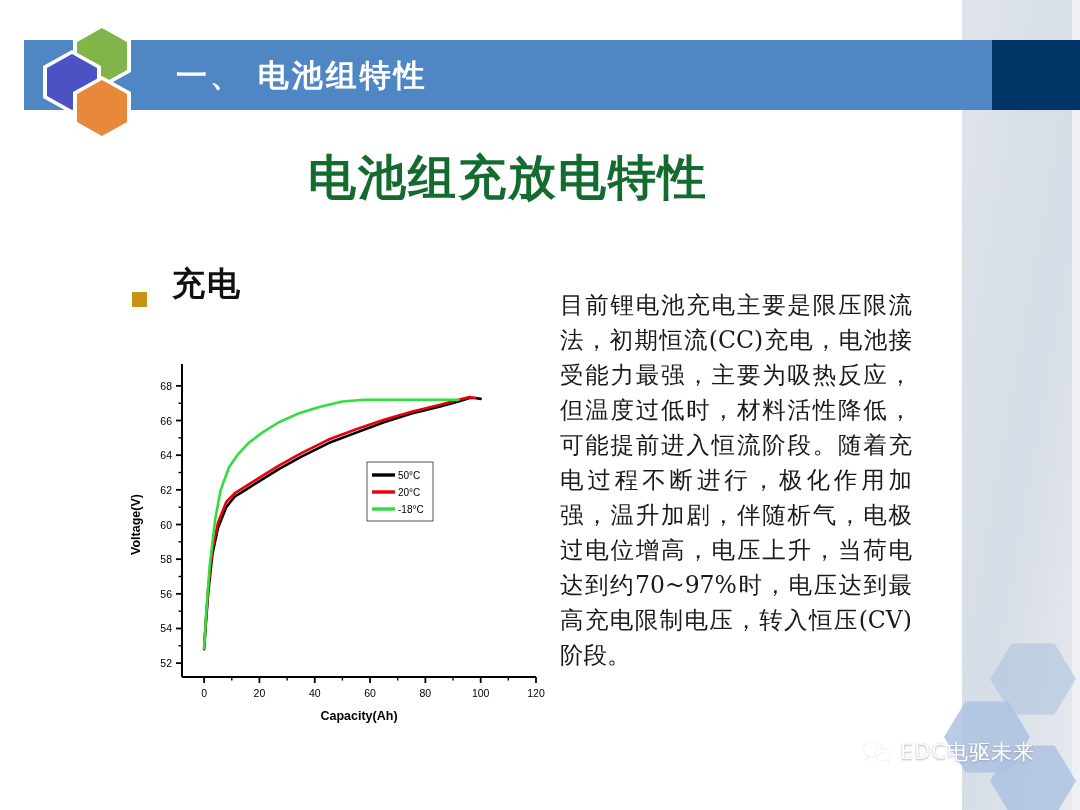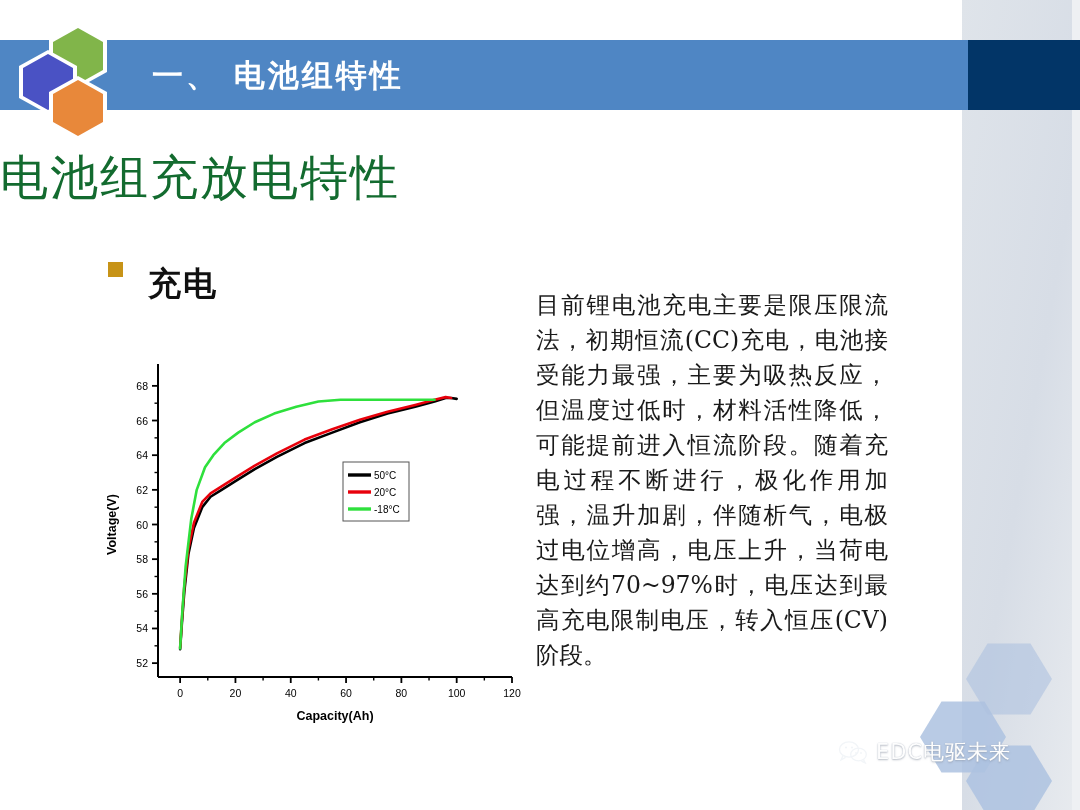--- a/index.html
+++ b/index.html
@@ -3,21 +3,21 @@
 <meta charset="utf-8">
 <style>
   html,body{margin:0;padding:0;}
   body{
     width:1080px;height:810px;
     background:#ffffff;
     font-family:"Liberation Sans","DejaVu Sans",sans-serif;
     overflow:hidden;
     position:relative;
   }
-  .slide{position:absolute;inset:0;background:#fff;}
+  .slide{position:absolute;inset:0;background:#fff;margin-left:24px;}
 
   
   .right-panel{
     position:absolute;top:0;right:0;width:118px;height:810px;
     background:linear-gradient(100deg,#dfe4ea 0%,#d7dde6 55%,#e8ebef 100%);
   }
   .right-panel-edge{
     position:absolute;top:0;right:0;width:8px;height:810px;
     background:#eef0f3;
   }
@@ -57,28 +57,28 @@
   .hexA{left:31px;top:0px;background:#ffffff;}
   .hexA .hex-in{background:#81b54a;}
   .hexB{left:1px;top:26px;background:#ffffff;}
   .hexB .hex-in{background:#4a52c4;}
   .hexC{left:31px;top:52px;background:#ffffff;}
   .hexC .hex-in{background:#e8883a;}
 
   
   .main-title{
     position:absolute;left:0;top:146px;width:968px;
-    text-align:left;
+    text-align:center;
     font-family:"DejaVu Sans","Liberation Sans",sans-serif;
-    font-size:48px;font-weight:400;color:#136b2f;
+    font-size:48px;font-weight:700;color:#136b2f;
     letter-spacing:2px;
   }
 
   
-  .bullet-row{position:absolute;left:108px;top:262px;display:flex;align-items:flex-start;}
+  .bullet-row{position:absolute;left:108px;top:262px;display:flex;align-items:flex-end;}
   .bullet-square{width:15px;height:15px;background:#c79317;margin-right:25px;}
   .bullet-text{
     font-family:"DejaVu Serif","Liberation Serif",serif;
     font-size:33px;font-weight:700;color:#101010;letter-spacing:2px;
   }
 
   
   .body-text{
     position:absolute;left:536px;top:288px;width:352px;
     font-family:"DejaVu Serif","Liberation Serif",serif;

